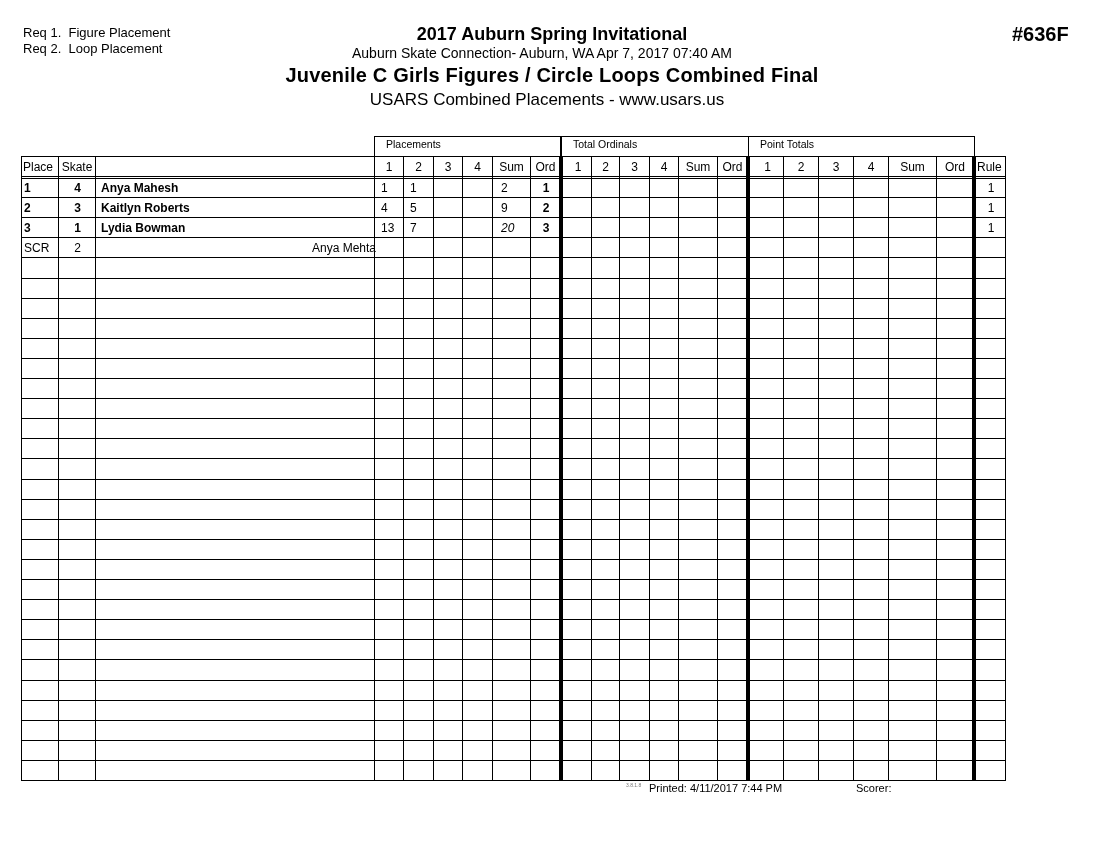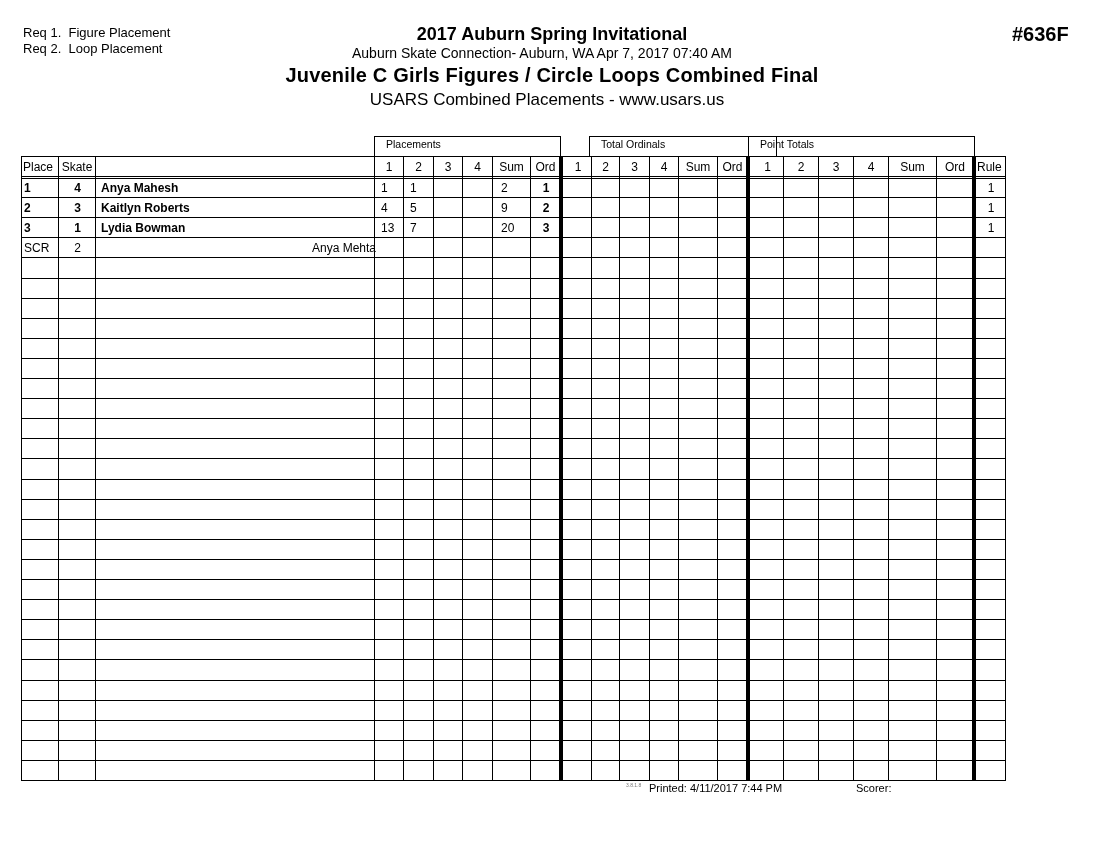--- a/index.html
+++ b/index.html
@@ -33,21 +33,21 @@
 <div class="abs req" style="top:25px;">Req 1.  Figure Placement</div>
 <div class="abs req" style="top:41px;">Req 2.  Loop Placement</div>
 
 <div id="t-event" class="abs center">2017 Auburn Spring Invitational</div>
 <div id="t-venue" class="abs center">Auburn Skate Connection- Auburn, WA  Apr 7, 2017  07:40 AM</div>
 <div id="t-title" class="abs center">Juvenile C Girls Figures / Circle Loops Combined Final</div>
 <div id="t-sub" class="abs center">USARS Combined Placements - www.usars.us</div>
 <div id="t-code" class="abs">#636F</div>
 
 <div class="abs grp" style="left:374px; width:187px;">Placements</div>
-<div class="abs grp" style="left:561px; width:188px;margin-left:28px;">Total Ordinals</div>
+<div class="abs grp" style="left:561px; width:188px;">Total Ordinals</div>
 <div class="abs grp" style="left:748px; width:227px;">Point Totals</div>
 
 <div id="grid" class="abs">
     <div class="vline" style="left: 0px; height: 625px;"></div>
     <div class="vline" style="left: 37px; height: 625px;"></div>
     <div class="vline" style="left: 74px; height: 625px;"></div>
     <div class="vline" style="left: 353px; height: 625px;"></div>
     <div class="vline" style="left: 382px; height: 625px;"></div>
     <div class="vline" style="left: 412px; height: 625px;"></div>
     <div class="vline" style="left: 441px; height: 625px;"></div>
@@ -146,21 +146,21 @@
       <div class="cell" style="left: 956px; top: 42px; width: 28px; text-align: center;">1</div>
     </div>
     <div style="position: absolute; left: 0px; top: 0px;">
       <div class="cell b" style="left: 3px; top: 62px; width: 33px;">3</div>
       <div class="cell b" style="left: 40px; top: 62px; width: 33px; text-align: center;">1</div>
       <div class="cell b" style="left: 77px; top: 62px; width: 275px; padding-left: 3px;">Lydia Bowman</div>
       <div class="cell" style="left: 356px; top: 62px; width: 25px; text-align: left; padding-left: 4px;">13</div>
       <div class="cell" style="left: 385px; top: 62px; width: 26px; text-align: left; padding-left: 4px;">7</div>
       <div class="cell" style="left: 415px; top: 62px; width: 25px; text-align: left; padding-left: 4px;"></div>
       <div class="cell" style="left: 444px; top: 62px; width: 26px; text-align: left; padding-left: 4px;"></div>
-      <div class="cell" style="left: 474px; top: 62px; width: 34px; text-align: left; padding-left: 6px;">20</div>
+      <div class="cell" style="left: 474px; top: 62px; width: 34px; text-align: left; padding-left: 6px; font-style: italic;">20</div>
       <div class="cell b" style="left: 512px; top: 62px; width: 26px; text-align: center;">3</div>
       <div class="cell" style="left: 956px; top: 62px; width: 28px; text-align: center;">1</div>
     </div>
     <div style="position: absolute; left: 0px; top: 0px;">
       <div class="cell" style="left: 3px; top: 82px; width: 33px;">SCR</div>
       <div class="cell" style="left: 40px; top: 82px; width: 33px; text-align: center;">2</div>
       <div class="cell" style="left: 77px; top: 82px; width: 275px; padding-left: 3px; text-align: right;">Anya Mehta</div>
       <div class="cell" style="left: 356px; top: 82px; width: 25px; text-align: left; padding-left: 4px;"></div>
       <div class="cell" style="left: 385px; top: 82px; width: 26px; text-align: left; padding-left: 4px;"></div>
       <div class="cell" style="left: 415px; top: 82px; width: 25px; text-align: left; padding-left: 4px;"></div>

